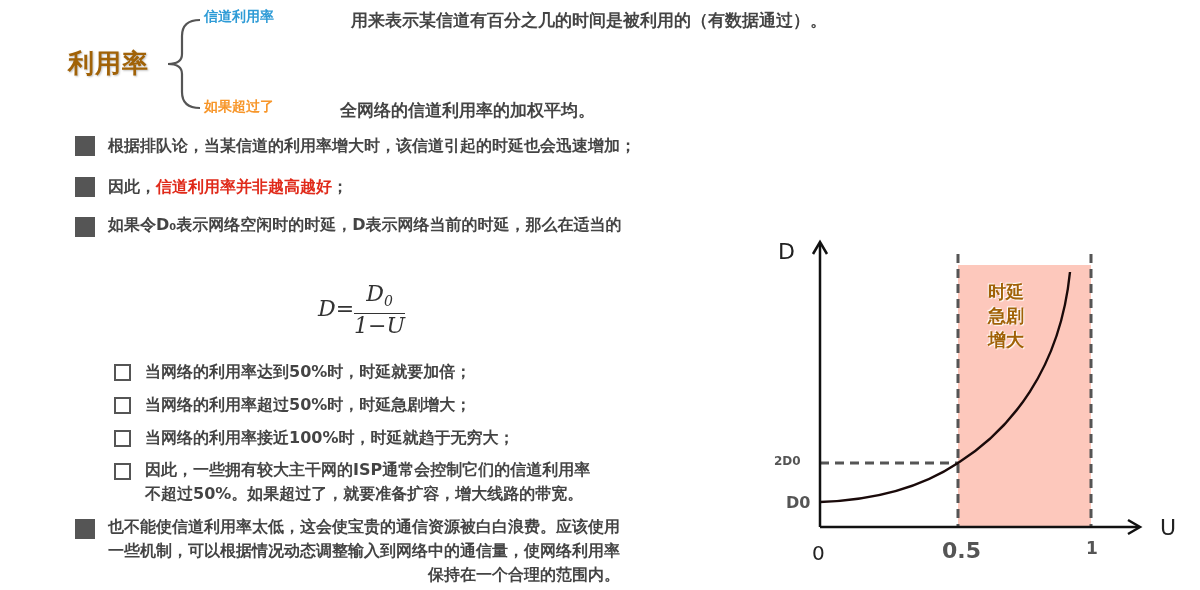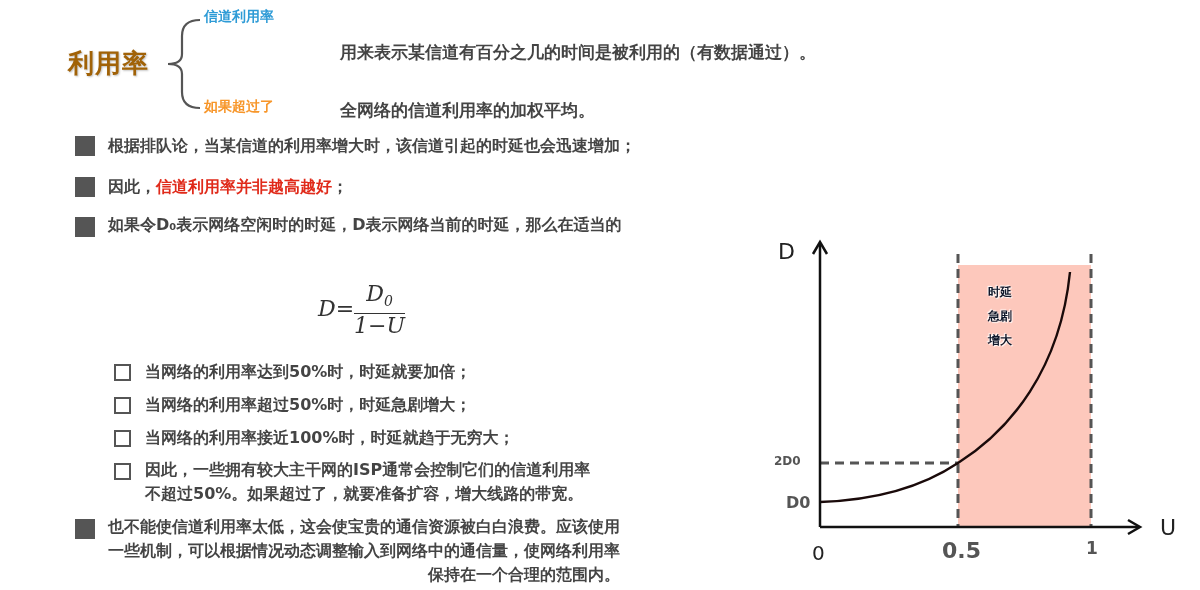--- a/index.html
+++ b/index.html
@@ -6,21 +6,21 @@
   body{width:1200px;height:590px;background:#ffffff;position:relative;overflow:hidden;
     font-family:"DejaVu Sans","Liberation Sans",sans-serif;color:#444;}
   .abs{position:absolute;}
   .title-main{left:68px;top:46px;font-size:26px;font-weight:bold;color:#a16207;
     text-shadow:1px 1px 2px rgba(0,0,0,0.25);letter-spacing:1px;}
   .brace{left:160px;top:14px;}
   .term{font-size:14px;font-weight:bold;}
   .term.blue{left:204px;top:8px;color:#2e9bd6;}
   .term.orange{left:204px;top:98px;color:#f7962a;}
   .desc{font-size:17px;font-weight:bold;color:#444;}
-  .desc.d1{left:340px;top:9px;margin-top:32px;}
+  .desc.d1{left:351px;top:9px;}
   .desc.d2{left:340px;top:99px;}
   .bullet{left:75px;width:20px;height:20px;background:#555;}
   .btext{font-size:16px;font-weight:bold;color:#444;line-height:24px;text-align:right;}
   .red{color:#e02a1a;}
   .cbox{left:114px;width:17px;height:17px;border:2px solid #555;box-sizing:border-box;}
   .ctext{left:145px;font-size:16px;font-weight:bold;color:#444;line-height:24px;}
   .formula{left:318px;top:282px;font-family:"DejaVu Serif","Liberation Serif",serif;font-style:italic;font-size:22px;color:#333;}
   .frac{display:inline-block;vertical-align:middle;text-align:center;}
   .frac .num{display:block;border-bottom:1.5px solid #333;padding:0 2px;line-height:24px;}
   .frac .num sub{font-size:14px;}
@@ -86,17 +86,17 @@
   <path d="M813 254 L820 242 L827 254" fill="none" stroke="#111" stroke-width="2.5"></path>
 </svg>
 
 <div class="abs" style="left:778px;top:239px;font-size:22px;color:#222">D</div>
 <div class="abs" style="left:1160px;top:515px;font-size:22px;color:#222">U</div>
 <div class="abs" style="left:812px;top:541px;font-size:20px;color:#222">0</div>
 <div class="abs" style="left:942px;top:538px;font-size:22px;font-weight:bold;color:#555">0.5</div>
 <div class="abs" style="left:1086px;top:538px;font-size:17px;font-weight:bold;color:#555">1</div>
 <div class="abs" style="left:786px;top:493px;font-size:16px;font-weight:bold;color:#555">D0</div>
 <div class="abs" style="left:774px;top:454px;font-size:12px;font-weight:bold;color:#555">2D0</div>
-<div class="abs" style="left:988px;top:280px;font-size:12px;font-weight:bold;color:#0f172a;line-height:24px;text-shadow:1px 1px 1px #fff,-1px -1px 1px #fff">
+<div class="abs" style="left:988px;top:280px;font-size:18px;font-weight:bold;color:#a16207;line-height:24px;text-shadow:1px 1px 1px #fff,-1px -1px 1px #fff">
   <div>时延</div>
   <div>急剧</div>
   <div>增大</div>
 </div>
 
 </body></html>

